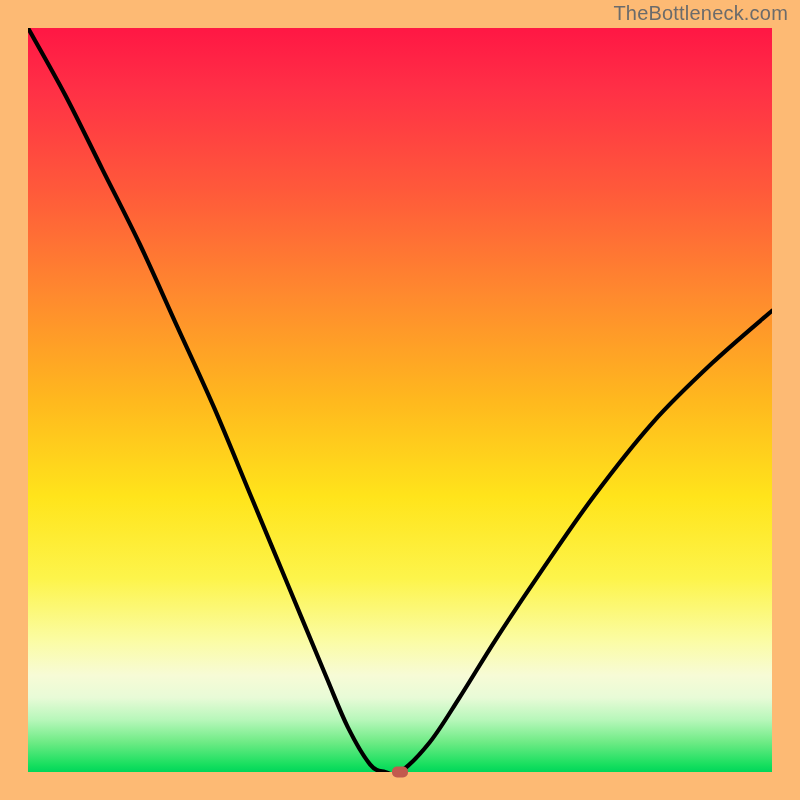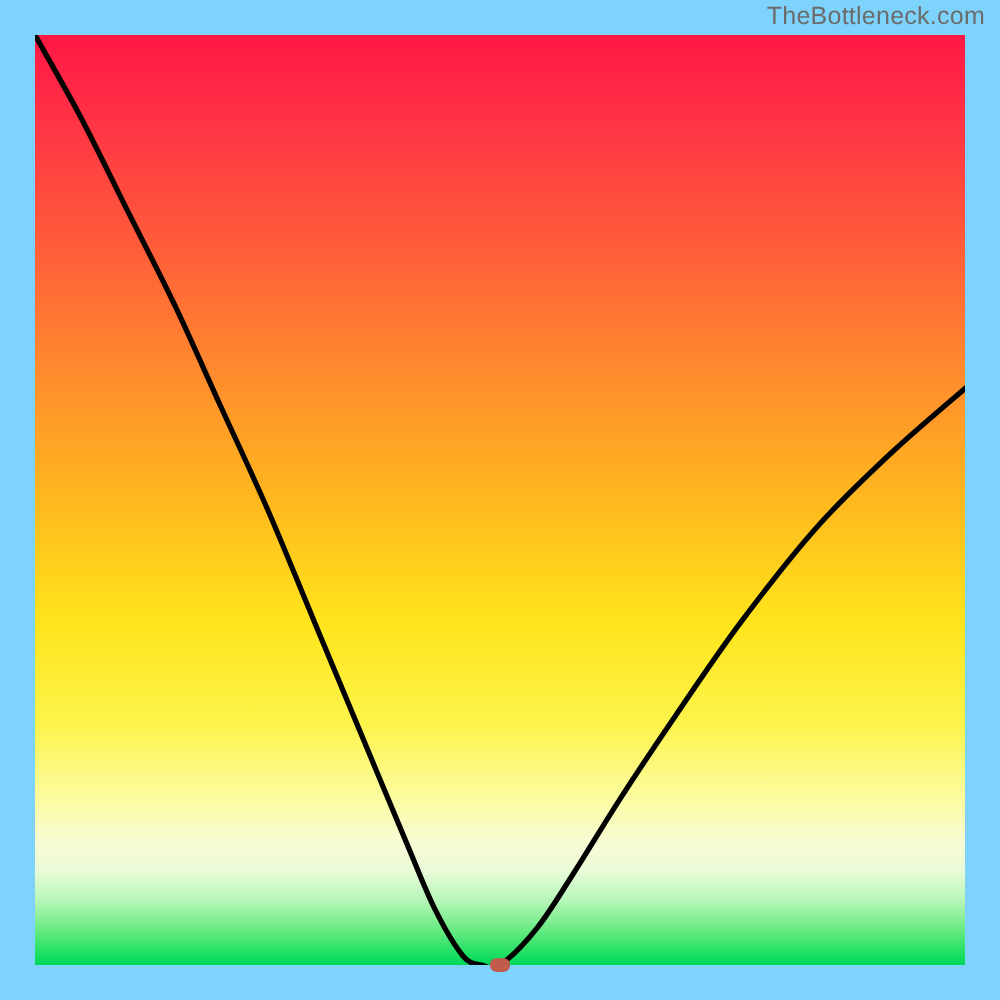--- a/index.html
+++ b/index.html
@@ -8,21 +8,21 @@
     width: 800px;
     height: 800px;
     overflow: hidden;
     font-family: Arial, Helvetica, sans-serif;
     background: #000;
   }
   .frame {
     position: relative;
     width: 800px;
     height: 800px;
-    background: #7dd3fc;
+    background: #fdba74;
   }
   .watermark {
     position: absolute;
     top: 2px;
     right: 12px;
     color: #6b6b6b;
     font-size: 20px;
     font-weight: 500;
     letter-spacing: 0.2px;
     z-index: 10;

